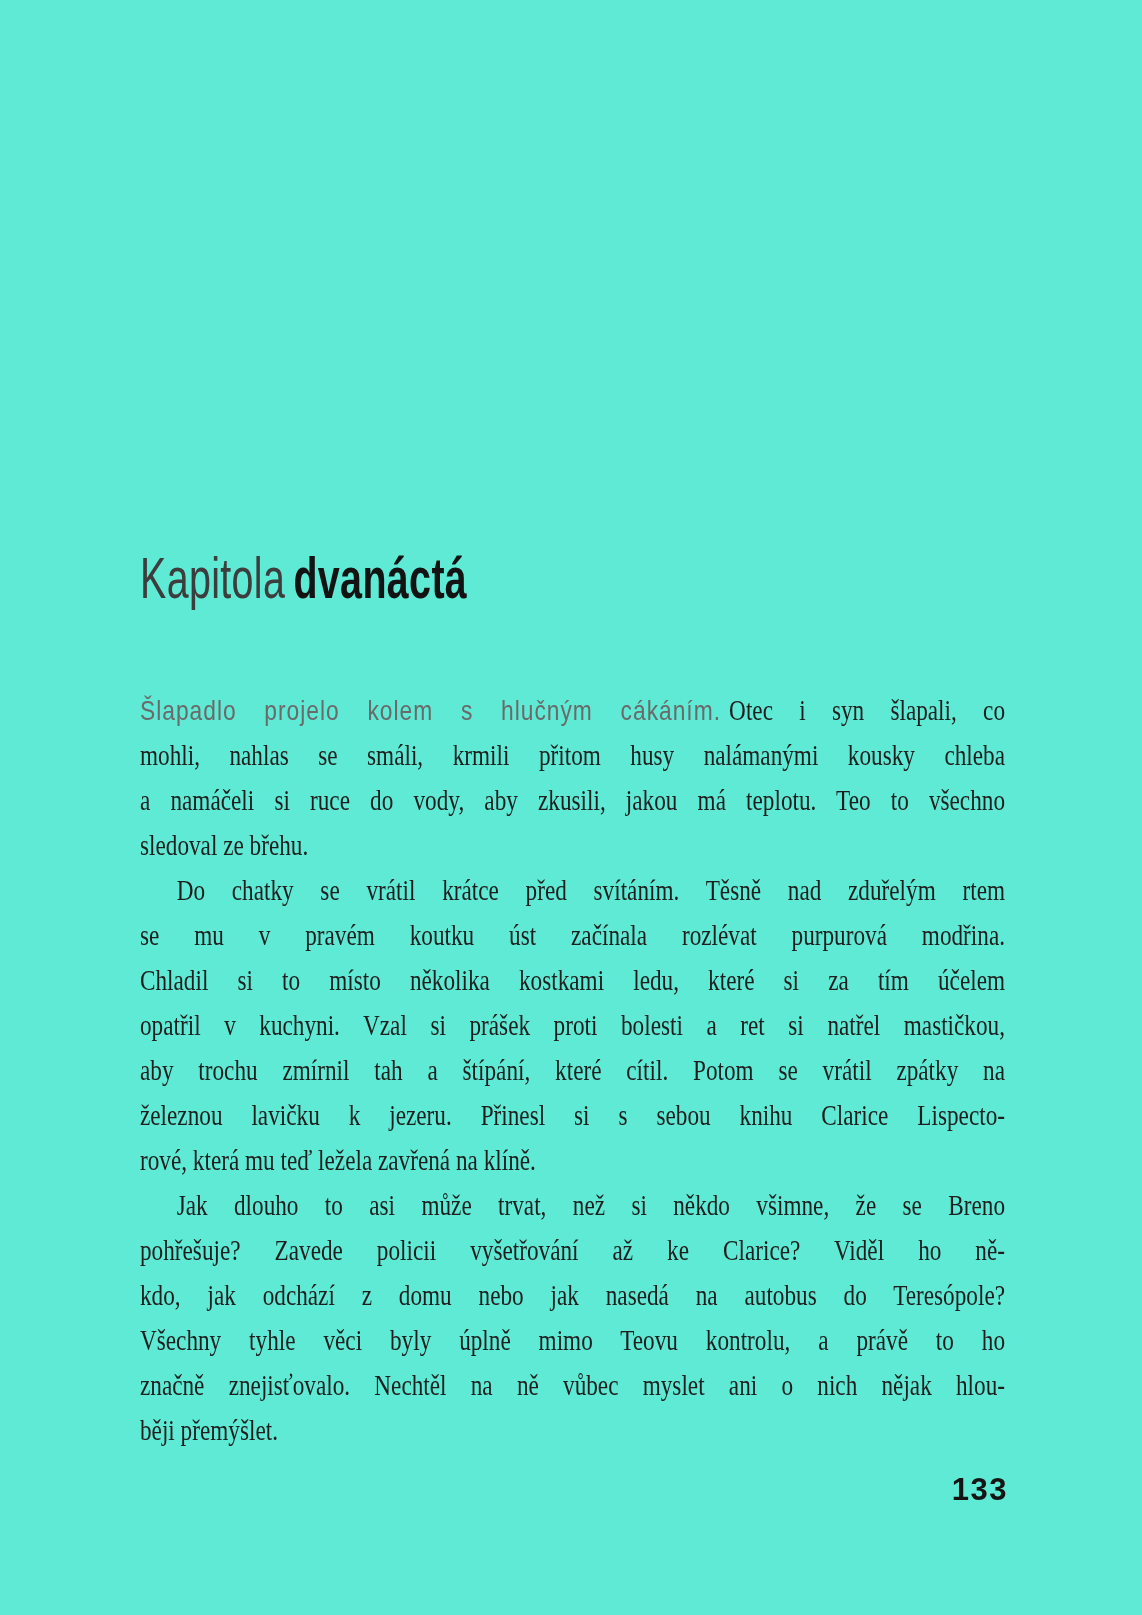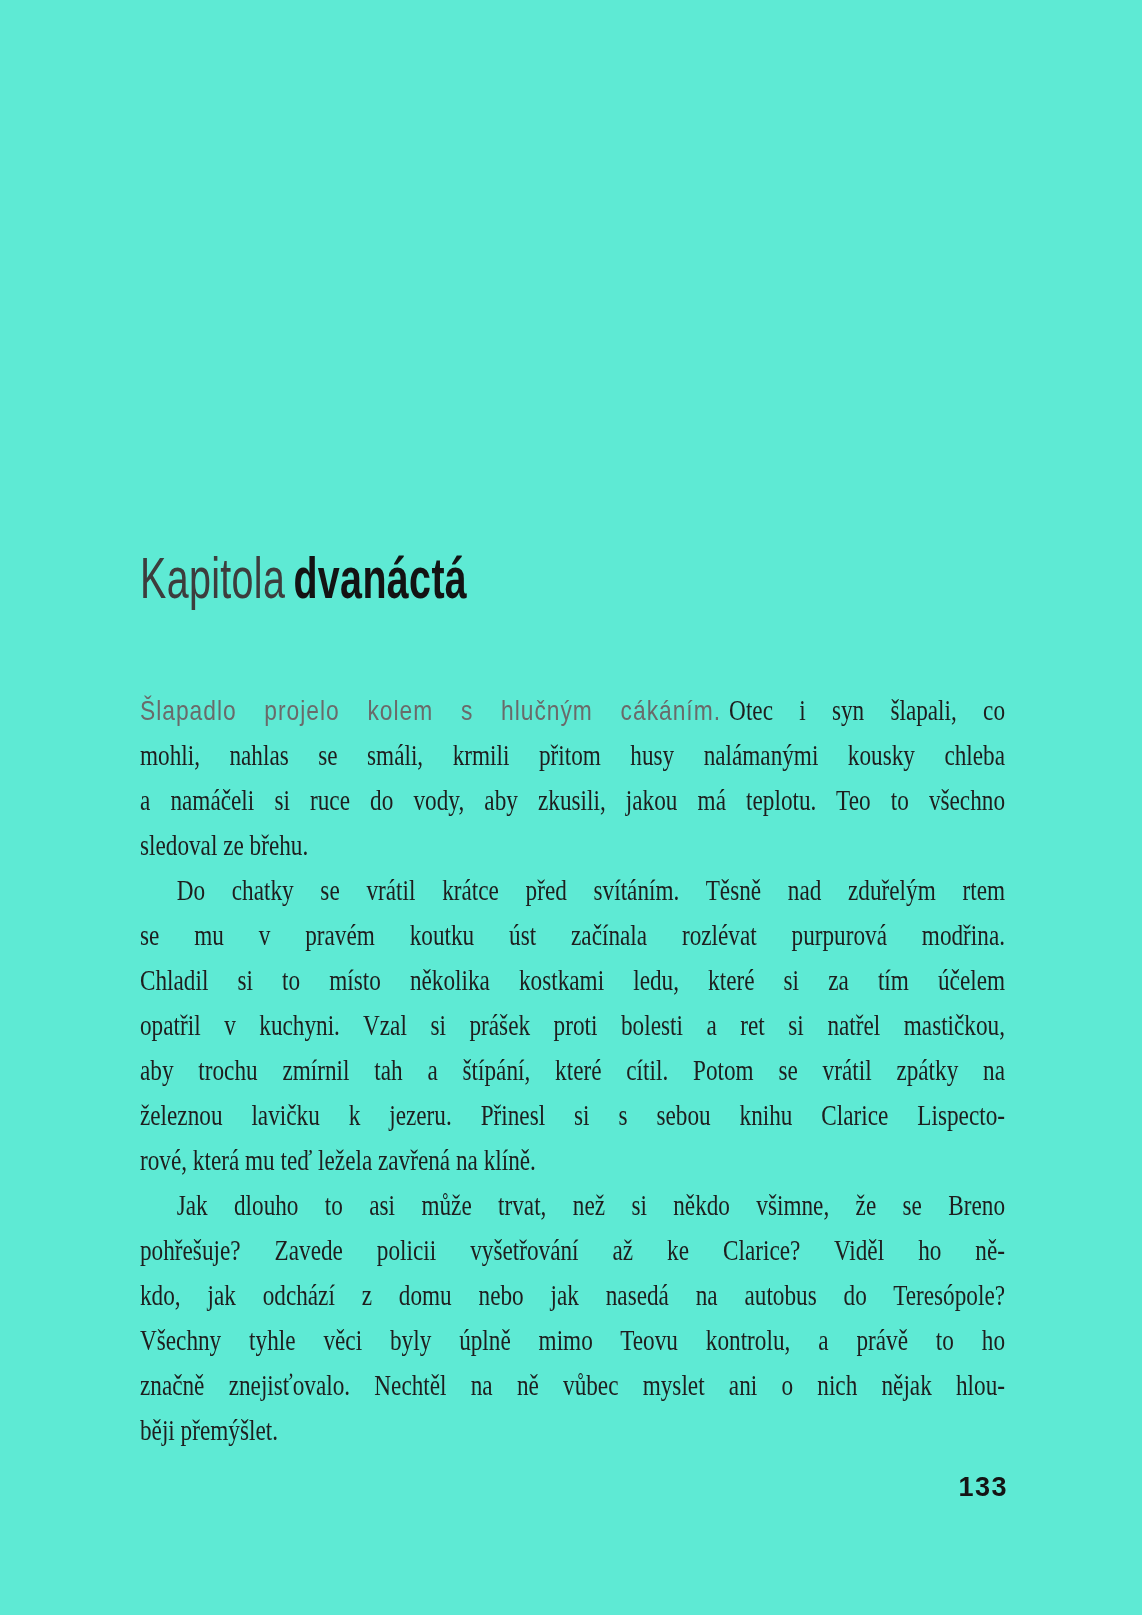--- a/index.html
+++ b/index.html
@@ -60,21 +60,21 @@
   }
   .after-leadin { margin-left: 10px; }
 
   
   .page-number {
     position: absolute;
     top: 1472px;
     right: 134px;
     font-family: "Liberation Sans", sans-serif;
     font-weight: 700;
-    font-size: 27px;
+    font-size: 31px;
     letter-spacing: 1.5px;
     color: #141414;
   }
 </style>
 </head>
 <body>
 
 <div class="page">
 
   <h1 class="chapter-heading">

